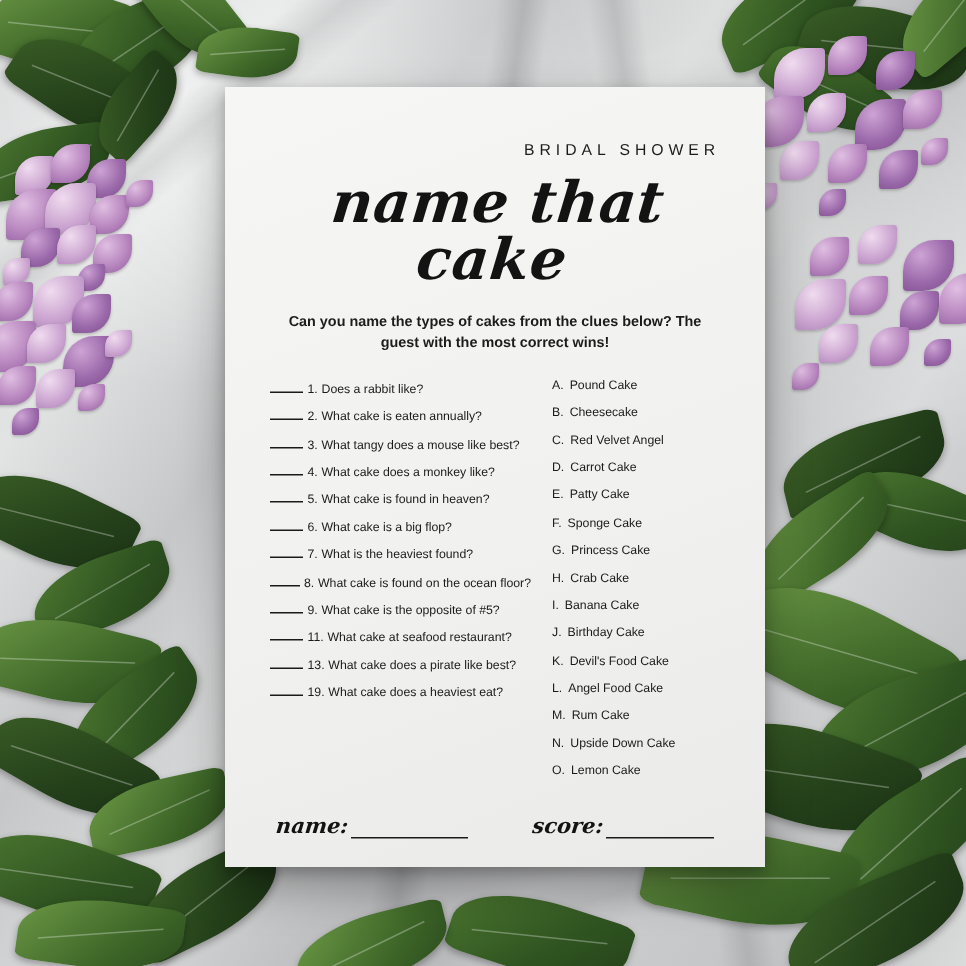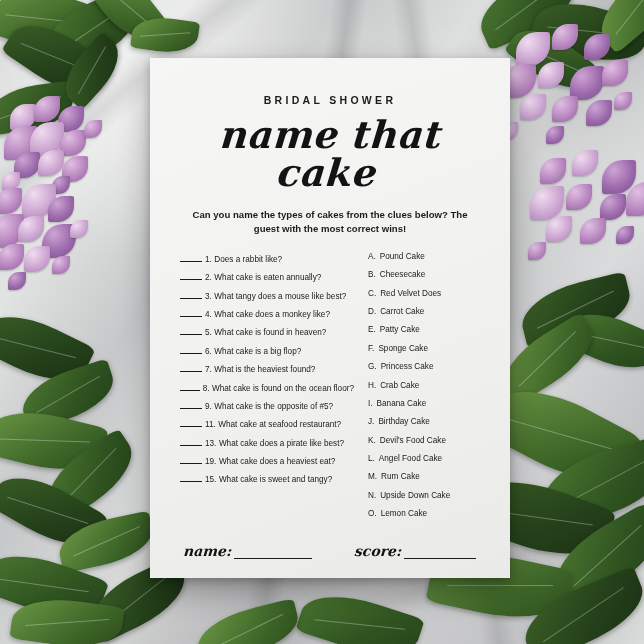--- a/index.html
+++ b/index.html
@@ -92,25 +92,25 @@
     height: 520px;
     background: linear-gradient(160deg, #f6f6f5 0%, #f1f1f0 55%, #eaeae9 100%);
     box-shadow:
       0 14px 28px rgba(0,0,0,0.30),
       0 3px 8px rgba(0,0,0,0.22);
     padding: 34px 30px 24px 30px;
     box-sizing: border-box;
   }
 
   #eyebrow {
-    text-align: center;
+    text-align: right;
     font-size: 10.5px;
     letter-spacing: 3.3px;
     color: #1d1c1c;
-    font-weight: 700;
+    font-weight: 400;
     margin: 2px 0 10px 0;
   }
 
   #title {
     text-align: center;
     font-family: "DejaVu Serif", serif;
     font-style: italic;
     font-weight: 700;
     font-size: 38px;
     line-height: 1;
@@ -359,39 +359,34 @@
         <div class="q-row">
           <span class="q-blank"></span>
           <span class="q-num">13.</span>
           <span>What cake does a pirate like best?</span>
         </div>
         <div class="q-row">
           <span class="q-blank"></span>
           <span class="q-num">19.</span>
           <span>What cake does a heaviest eat?</span>
         </div>
-        <div class="q-row">
-          <span class="q-blank"></span>
-          <span class="q-num">15.</span>
-          <span>What cake is sweet and tangy?</span>
-        </div>
       </div>
 
       <div id="answers">
         <div class="a-row">
           <span class="a-letter">A.</span>
           <span>Pound Cake</span>
         </div>
         <div class="a-row">
           <span class="a-letter">B.</span>
           <span>Cheesecake</span>
         </div>
         <div class="a-row">
           <span class="a-letter">C.</span>
-          <span>Red Velvet Does</span>
+          <span>Red Velvet Angel</span>
         </div>
         <div class="a-row">
           <span class="a-letter">D.</span>
           <span>Carrot Cake</span>
         </div>
         <div class="a-row">
           <span class="a-letter">E.</span>
           <span>Patty Cake</span>
         </div>
         <div class="a-row">

